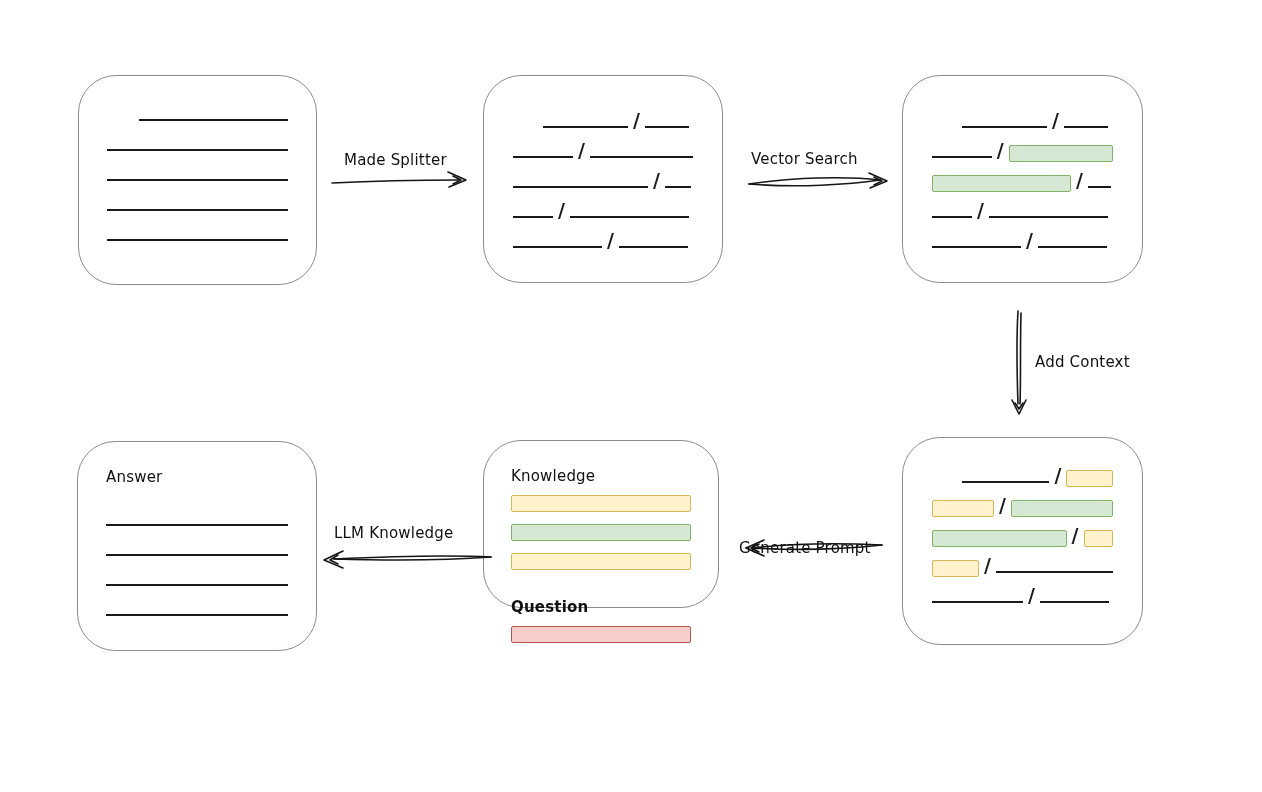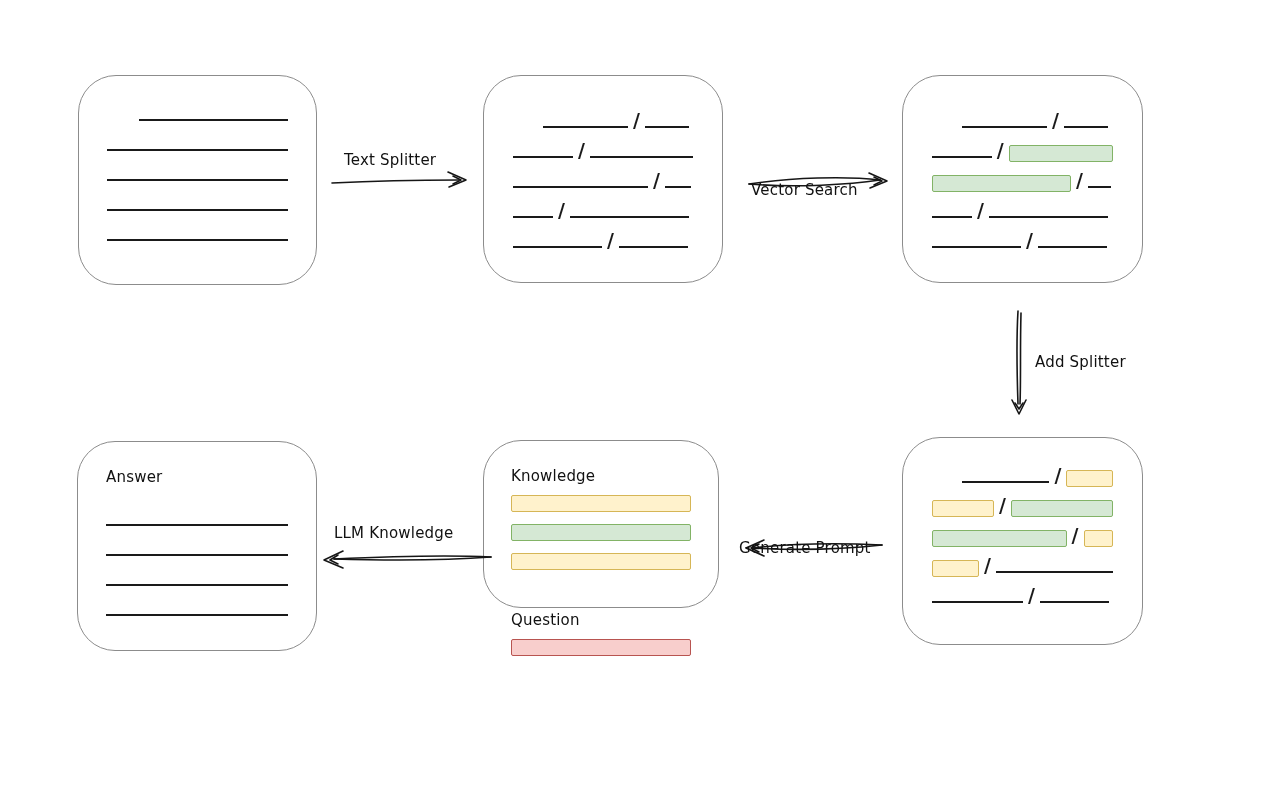--- a/index.html
+++ b/index.html
@@ -42,30 +42,30 @@
   .bar-yellow{background:var(--yellow-fill);border-color:var(--yellow-border);}
   .bar-red{background:var(--red-fill);border-color:var(--red-border);}
 
   .heading{
     font-size:15px;font-weight:500;color:#111;
     height:20px;line-height:20px;letter-spacing:0.2px;
   }
   #box-prompt .heading-knowledge{margin-bottom:9px;}
   #box-prompt .prow{height:29px;display:flex;align-items:flex-start;}
   #box-prompt .prow .seg-bar{margin-bottom:0;}
-  #box-prompt .heading-question{margin-top:28px;margin-bottom:9px;}
+  #box-prompt .heading-question{margin-top:15px;margin-bottom:9px;font-weight:bold;}
   #box-answer .heading-answer{margin-bottom:10px;}
 
   .arrow-label{
     position:absolute;
     font-size:15px;font-weight:500;color:#111;
     white-space:nowrap;letter-spacing:0.2px;
   }
   #lbl-text-splitter{left:344px;top:151px;}
-  #lbl-vector-search{left:751px;top:150px;margin-top:31px;}
+  #lbl-vector-search{left:751px;top:150px;}
   #lbl-add-context{left:1035px;top:353px;}
   #lbl-generate-prompt{left:739px;top:539px;}
   #lbl-llm-response{left:334px;top:524px;}
 
   #caption{
     position:absolute;left:785px;top:686px;
     font-size:17px;font-weight:500;color:#111;
     white-space:nowrap;letter-spacing:0.2px;
   }
   #arrow-layer{position:absolute;left:0;top:0;pointer-events:none;}
@@ -250,20 +250,20 @@
       <path d="M759,544 L751,548 L759,552"></path>
     </g>
     <g>
       <path d="M491,557 C 450,555 398,556 334,559"></path>
       <path d="M491,557 C 452,560 402,561 334,559"></path>
       <path d="M343,551 L324,560 L343,568"></path>
       <path d="M338,555 L330,560 L338,564"></path>
     </g>
   </svg>
 
-  <div class="arrow-label" id="lbl-text-splitter">Text Splitter</div>
+  <div class="arrow-label" id="lbl-text-splitter">Made Splitter</div>
   <div class="arrow-label" id="lbl-vector-search">Vector Search</div>
-  <div class="arrow-label" id="lbl-add-context">Add Splitter</div>
+  <div class="arrow-label" id="lbl-add-context">Add Context</div>
   <div class="arrow-label" id="lbl-generate-prompt">Generate Prompt</div>
   <div class="arrow-label" id="lbl-llm-response">LLM Knowledge</div>
 
 
 </div>
 
 </body></html>

